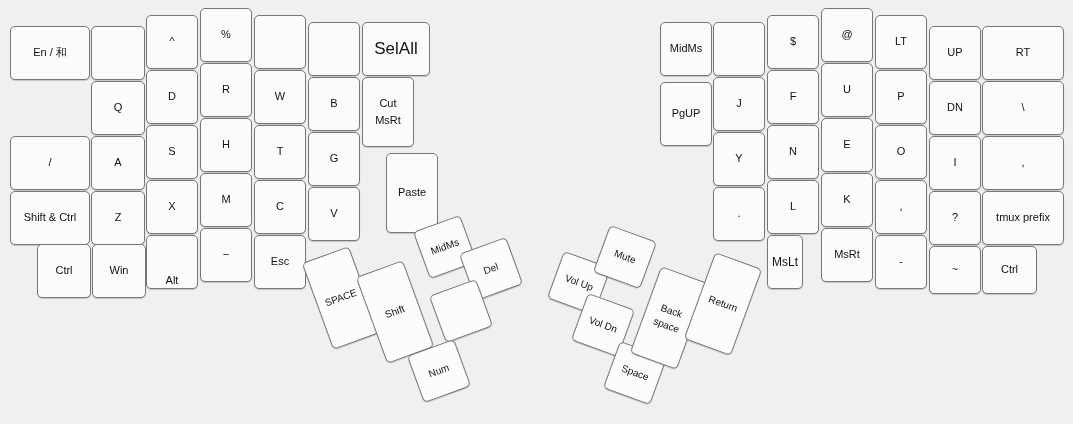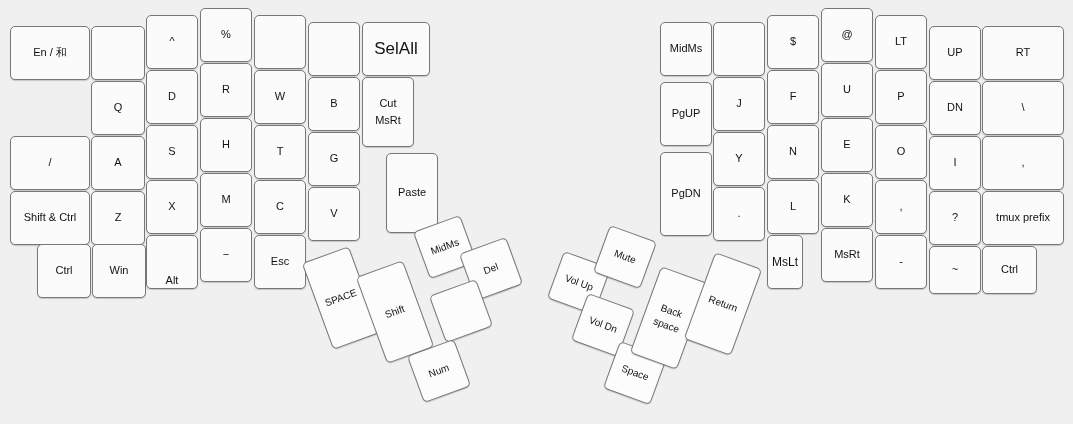--- a/index.html
+++ b/index.html
@@ -146,23 +146,20 @@
     </div>
     <div class="key" style="left: 362px; top: 153px; width: 52px; height: 80px; font-size: 11px; margin-left: 24px;">
       <span class="lbl">Paste</span>
     </div>
     <div class="key" style="left: 660px; top: 22px; width: 52px; height: 54px; font-size: 11px;">
       <span class="lbl">MidMs</span>
     </div>
     <div class="key" style="left: 660px; top: 82px; width: 52px; height: 64px; font-size: 11px;">
       <span class="lbl">PgUP</span>
     </div>
-    <div class="key" style="left: 660px; top: 152px; width: 52px; height: 84px; font-size: 11px;">
-      <span class="lbl">PgDN</span>
-    </div>
     <div class="key" style="left: 713px; top: 22px; width: 52px; height: 54px; font-size: 11px;">
       <span class="lbl"></span>
     </div>
     <div class="key" style="left: 713px; top: 77px; width: 52px; height: 54px; font-size: 11px;">
       <span class="lbl">J</span>
     </div>
     <div class="key" style="left: 713px; top: 132px; width: 52px; height: 54px; font-size: 11px;">
       <span class="lbl">Y</span>
     </div>
     <div class="key" style="left: 713px; top: 187px; width: 52px; height: 54px; font-size: 11px;">

